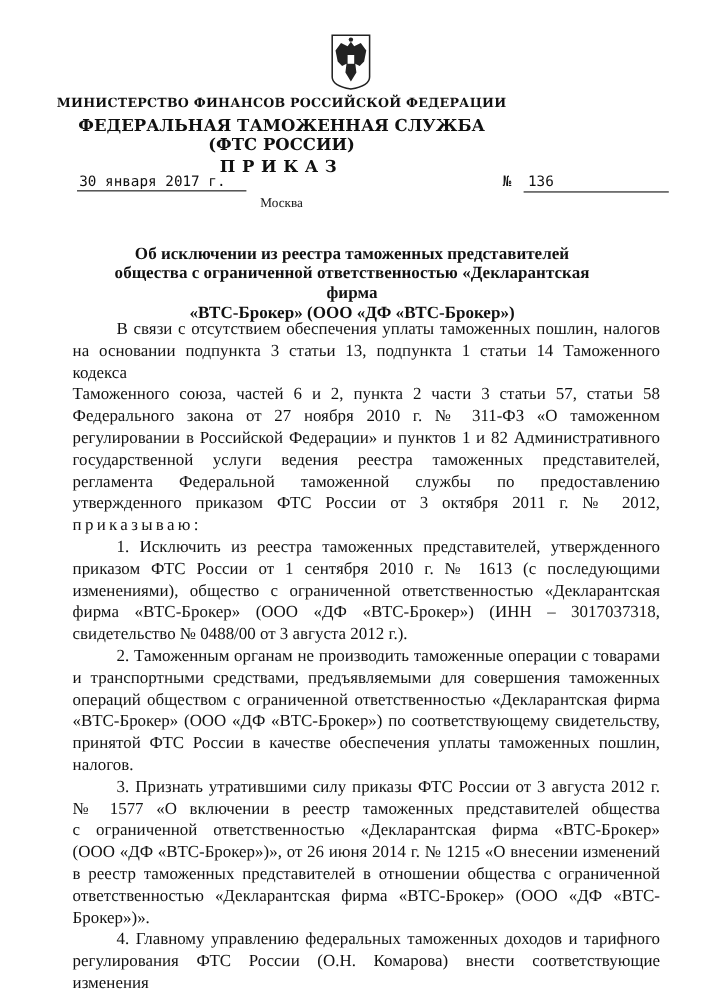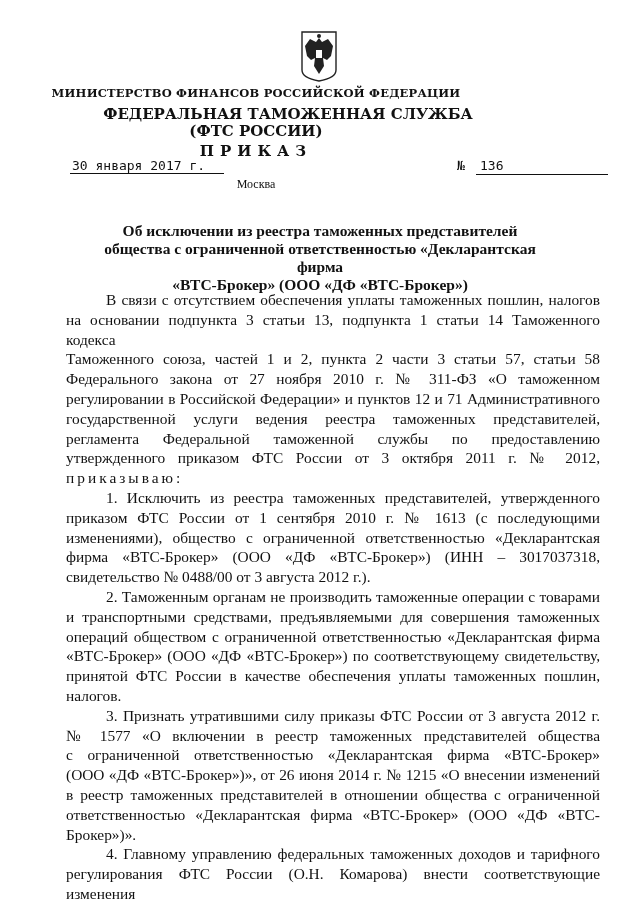--- a/index.html
+++ b/index.html
@@ -1,21 +1,21 @@
 <!DOCTYPE html>
 <html><head>
 <meta charset="utf-8">
 <style>
   html, body { margin: 0; padding: 0; background: #ffffff; }
   body { width: 640px; height: 905px; overflow: hidden; position: relative; color: #111; }
   .page { position: absolute; left: 0; top: 0; width: 640px; height: 905px; }
   .emblem { position: absolute; left: 300px; top: 30px; width: 38px; height: 52px; }
   .hdr { position: absolute; left: 0; width: 512px; text-align: center; font-family: "DejaVu Serif", serif; font-weight: bold; color: #111; }
   .ministry { top: 86px; font-size: 11.5px; letter-spacing: 0.2px; }
-  .service { top: 105px; font-size: 15px; margin-left: 32px; }
+  .service { top: 105px; font-size: 15px; }
   .service2 { top: 122px; font-size: 15px; }
   .prikaz { top: 142px; font-size: 15px; letter-spacing: 6px; }
   .date { position: absolute; left: 70px; top: 158px; width: 152px; border-bottom: 1px solid #111; font-family: "DejaVu Sans Mono", monospace; font-size: 13px; padding-left: 2px; }
   .num { position: absolute; left: 457px; top: 158px; font-family: "DejaVu Sans Mono", monospace; font-size: 13px; }
   .num-line { position: absolute; left: 476px; top: 174px; width: 132px; border-bottom: 1px solid #111; }
   .num-val { position: absolute; left: 480px; top: 158px; font-family: "DejaVu Sans Mono", monospace; font-size: 13px; }
   .city { position: absolute; left: 0; width: 512px; top: 177px; text-align: center; font-family: "Liberation Serif", serif; font-size: 12px; }
   .title { position: absolute; left: 80px; width: 480px; top: 222px; text-align: center; font-family: "Liberation Serif", serif; font-weight: bold; font-size: 15.5px; line-height: 18px; }
   .body { position: absolute; left: 66px; width: 534px; top: 290px; font-family: "Liberation Serif", serif; font-size: 15.4px; line-height: 19.8px; text-align: justify; }
   .spaced { letter-spacing: 3px; }
@@ -48,23 +48,23 @@
   <div class="title">
     <div>Об исключении из реестра таможенных представителей</div>
     <div>общества с ограниченной ответственностью «Декларантская фирма</div>
     <div>«ВТС-Брокер» (ООО «ДФ «ВТС-Брокер»)</div>
   </div>
 
   <div class="body">
     <div>
       <span class="ln" style="text-indent:40px">В связи с отсутствием обеспечения уплаты таможенных пошлин, налогов</span>
       <span class="ln">на основании подпункта 3 статьи 13, подпункта 1 статьи 14 Таможенного кодекса</span>
-      <span class="ln">Таможенного союза, частей 1 и 2, пункта 2 части 3 статьи 57, статьи 58</span>
+      <span class="ln">Таможенного союза, частей 6 и 2, пункта 2 части 3 статьи 57, статьи 58</span>
       <span class="ln">Федерального закона от 27 ноября 2010 г. № 311-ФЗ «О таможенном</span>
-      <span class="ln">регулировании в Российской Федерации» и пунктов 12 и 71 Административного</span>
+      <span class="ln">регулировании в Российской Федерации» и пунктов 1 и 82 Административного</span>
       <span class="ln">государственной услуги ведения реестра таможенных представителей,</span>
       <span class="ln">регламента Федеральной таможенной службы по предоставлению</span>
       <span class="ln">утвержденного приказом ФТС России от 3 октября 2011 г. № 2012,</span>
       <span class="ln last spaced">приказываю:</span>
     </div>
     <div>
       <span class="ln" style="text-indent:40px">1. Исключить из реестра таможенных представителей, утвержденного</span>
       <span class="ln">приказом ФТС России от 1 сентября 2010 г. № 1613 (с последующими</span>
       <span class="ln">изменениями), общество с ограниченной ответственностью «Декларантская</span>
       <span class="ln">фирма «ВТС-Брокер» (ООО «ДФ «ВТС-Брокер») (ИНН – 3017037318,</span>

